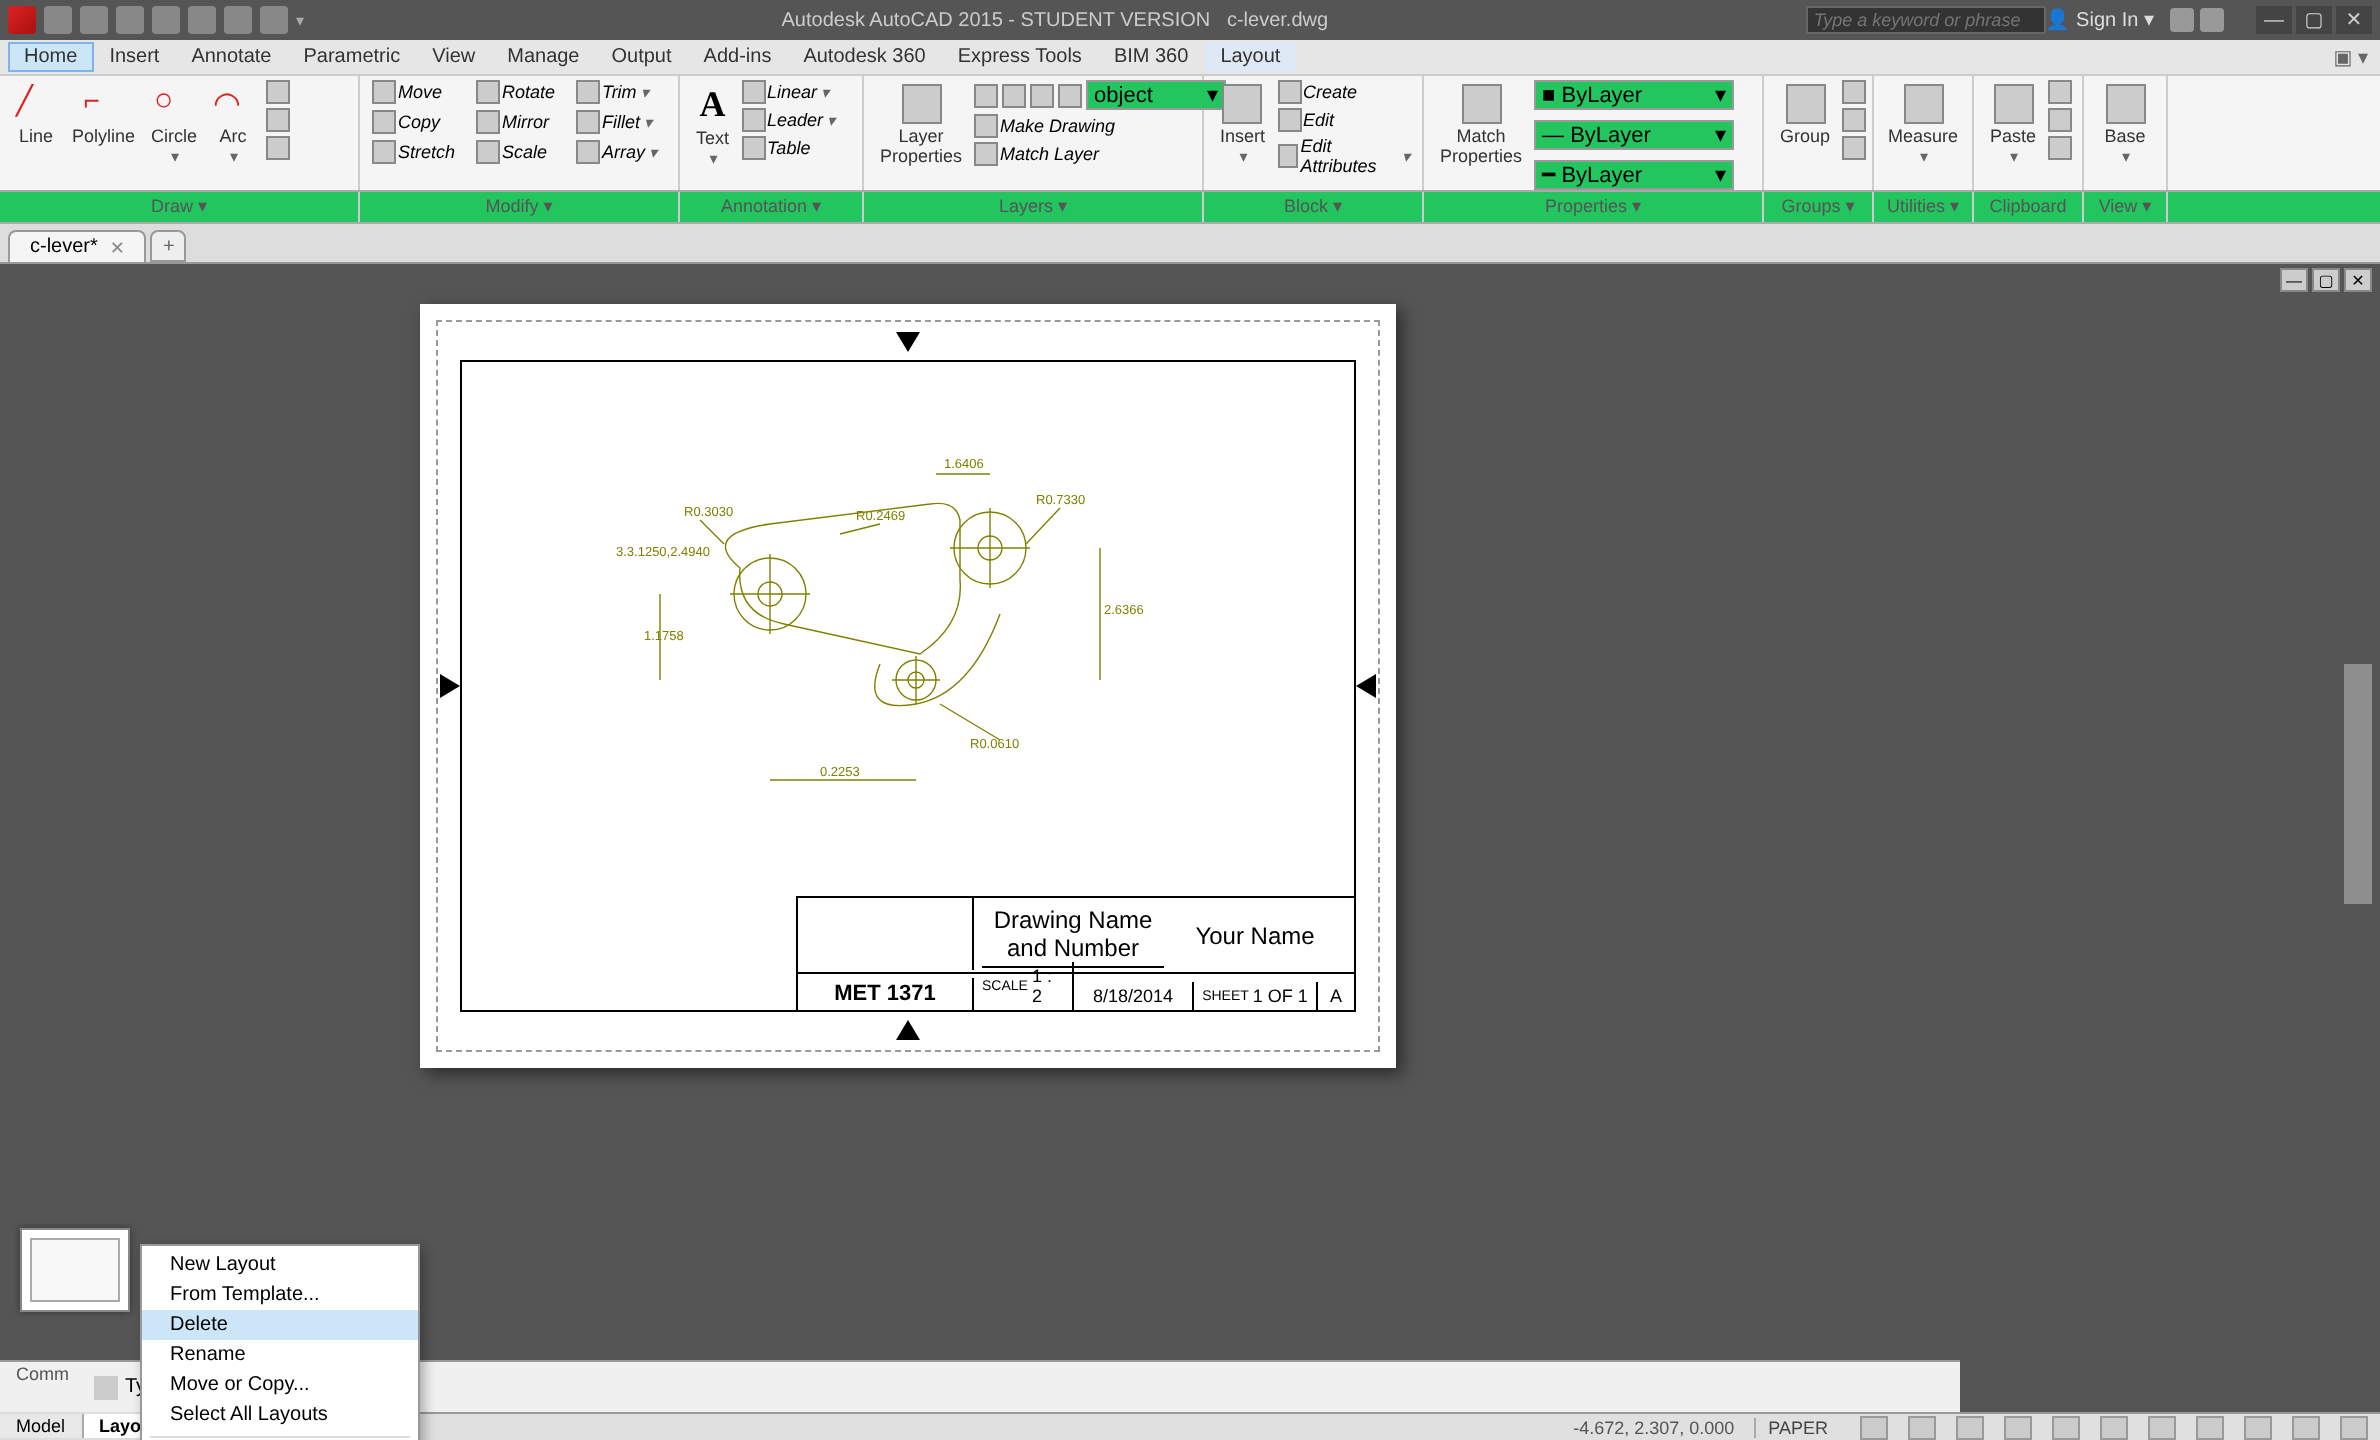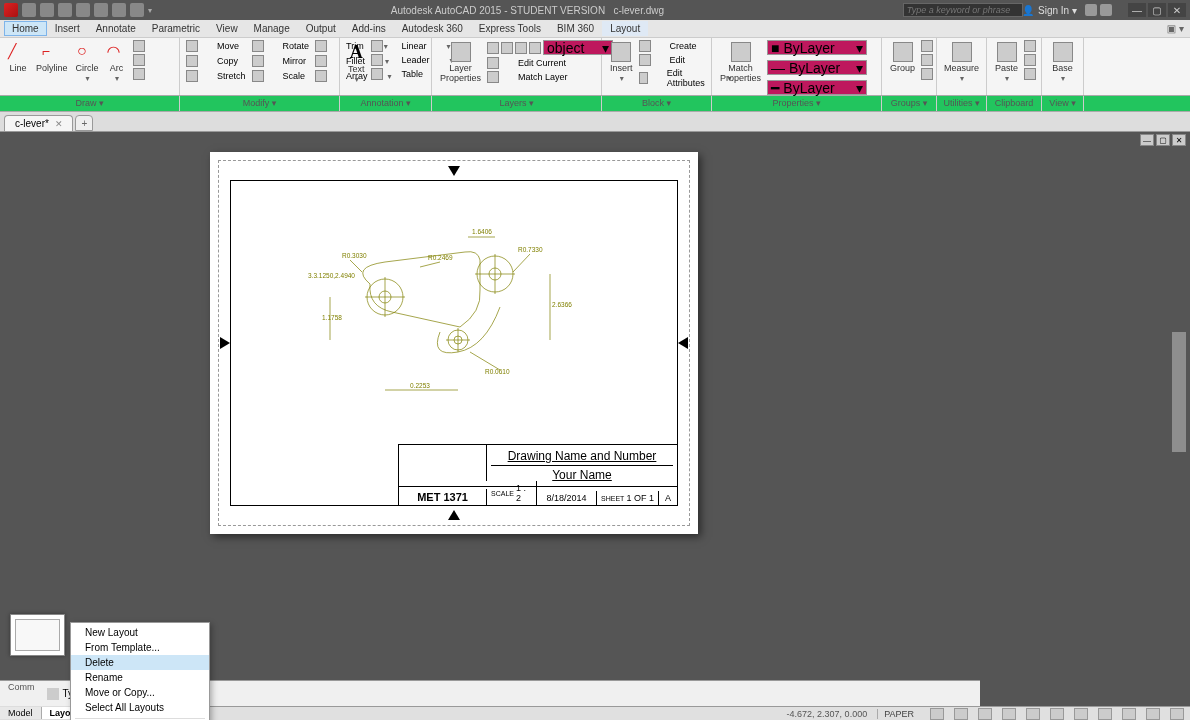--- a/index.html
+++ b/index.html
@@ -26,29 +26,29 @@
 .menubar .menu-item.highlight { background: #dfe9f5; }
 
 
 .ribbon { background: #f5f5f5; height: 58px; display: flex; border-bottom: 1px solid #aaa; }
 .ribbon-group { border-right: 1px solid #ccc; padding: 2px 6px; display: flex; flex-direction: column; justify-content: flex-start; position: relative; }
 .ribbon-group .tools-row { display: flex; gap: 4px; align-items: flex-start; }
 .ribbon-group .big-tool { display: flex; flex-direction: column; align-items: center; gap: 1px; padding: 2px; }
 .ribbon-group .big-tool .icon { width: 20px; height: 20px; }
 .ribbon-group .big-tool .label { font-size: 9px; color: #333; }
 .ribbon-group .small-tools { display: flex; flex-direction: column; gap: 2px; }
-.ribbon-group .small-tool { display: flex; align-items: center; gap: 19px; font-size: 9px; }
+.ribbon-group .small-tool { display: flex; align-items: center; gap: 1px; font-size: 9px; font-style: italic; }
 .ribbon-group .drop { font-size: 8px; color: #666; margin-left:1px; }
 
 
 .ribbon-titles { background: #22c55e; height: 16px; display: flex; border-bottom: 1px solid #aaa; font-size: 9px; color: #555; }
 .ribbon-titles .title { border-right: 1px solid #ccc; text-align: center; padding-top: 2px; }
 
 
-.layer-combo { width: 120px; height: 15px; border: 1px solid #999; background: #be185d; font-size: 14px; padding: 0 3px; display:flex; align-items:center; justify-content:space-between; margin-bottom: 2px; }
+.layer-combo { width: 120px; height: 15px; border: 1px solid #999; background: #22c55e; font-size: 11px; padding: 0 3px; display:flex; align-items:center; justify-content:space-between; margin-bottom: 2px; }
 
 
 .doctabs { background: #ddd; height: 20px; display: flex; align-items: flex-end; padding-left: 4px; border-bottom: 1px solid #999; }
 .doctab { background: #f5f5f5; border: 1px solid #999; border-bottom: none; border-radius: 4px 4px 0 0; padding: 2px 10px; font-size: 10px; margin-right: 2px; display:flex; align-items:center; gap:6px; }
 .doctab .close { color:#888; font-size:9px; }
 .doctab-add { width: 18px; height: 16px; background: #eee; border: 1px solid #999; border-radius: 4px 4px 0 0; display:flex; align-items:center; justify-content:center; font-size:10px; color:#666; }
 .viewport-controls { position:absolute; top:2px; right:4px; display:flex; gap:2px; }
 .viewport-controls .vc { width:14px; height:12px; background:#ccc; border:1px solid #888; font-size:8px; display:flex; align-items:center; justify-content:center; }
 
 
@@ -61,21 +61,21 @@
 .paper .marker.left { top: 50%; left: 10px; border-top: 6px solid transparent; border-bottom: 6px solid transparent; border-left: 10px solid #000; transform: translateY(-50%); }
 .paper .marker.right { top: 50%; right: 10px; border-top: 6px solid transparent; border-bottom: 6px solid transparent; border-right: 10px solid #000; transform: translateY(-50%); }
 
 
 .titleblock { position: absolute; right: 20px; bottom: 28px; width: 280px; border: 1px solid #000; font-size: 10px; }
 .titleblock .row { display: flex; border-bottom: 1px solid #000; }
 .titleblock .row:last-child { border-bottom: none; align-items: flex-end; }
 .titleblock .cell { border-right: 1px solid #000; padding: 2px 4px; display:flex; align-items:center; justify-content:center; }
 .titleblock .cell:last-child { border-right: none; }
 .titleblock .r1 .c1 { width: 88px; height: 36px; }
-.titleblock .r1 .c2 { flex:1; flex-direction:column;text-decoration:underline; }
+.titleblock .r1 .c2 { flex:1; flex-direction:row; }
 .titleblock .r1 .c2 .line1 { font-size: 12px; border-bottom:1px solid #000; width:100%; text-align:center; padding:2px 0; }
 .titleblock .r1 .c2 .line2 { font-size: 12px; width:100%; text-align:center; padding:2px 0; }
 .titleblock .r2 { height: 18px; font-size: 9px; }
 .titleblock .r2 .c1 { width: 88px; font-size:11px; font-weight:bold; }
 .titleblock .r2 .c2 { width: 50px; }
 .titleblock .r2 .c3 { width: 60px; }
 .titleblock .r2 .c4 { width: 62px; }
 .titleblock .r2 .c5 { flex:1; }
 .titleblock .small-lbl { font-size:7px; margin-right:2px; }
 
@@ -290,21 +290,21 @@
             <span class="i-sq"></span>
             <span class="i-sq"></span>
             <span class="i-sq"></span>
             <div class="layer-combo" style="width:70px;margin:0">
                 <span>object</span>
                 <span>▾</span>
               </div>
           </div>
           <span class="small-tool">
               <span class="i-sq"></span>
-              <span>Edit Current</span>
+              <span>Make Drawing</span>
             </span>
           <span class="small-tool">
               <span class="i-sq"></span>
               <span>Match Layer</span>
             </span>
         </div>
       </div>
     </div>
 
     <div class="ribbon-group" style="width:110px">

